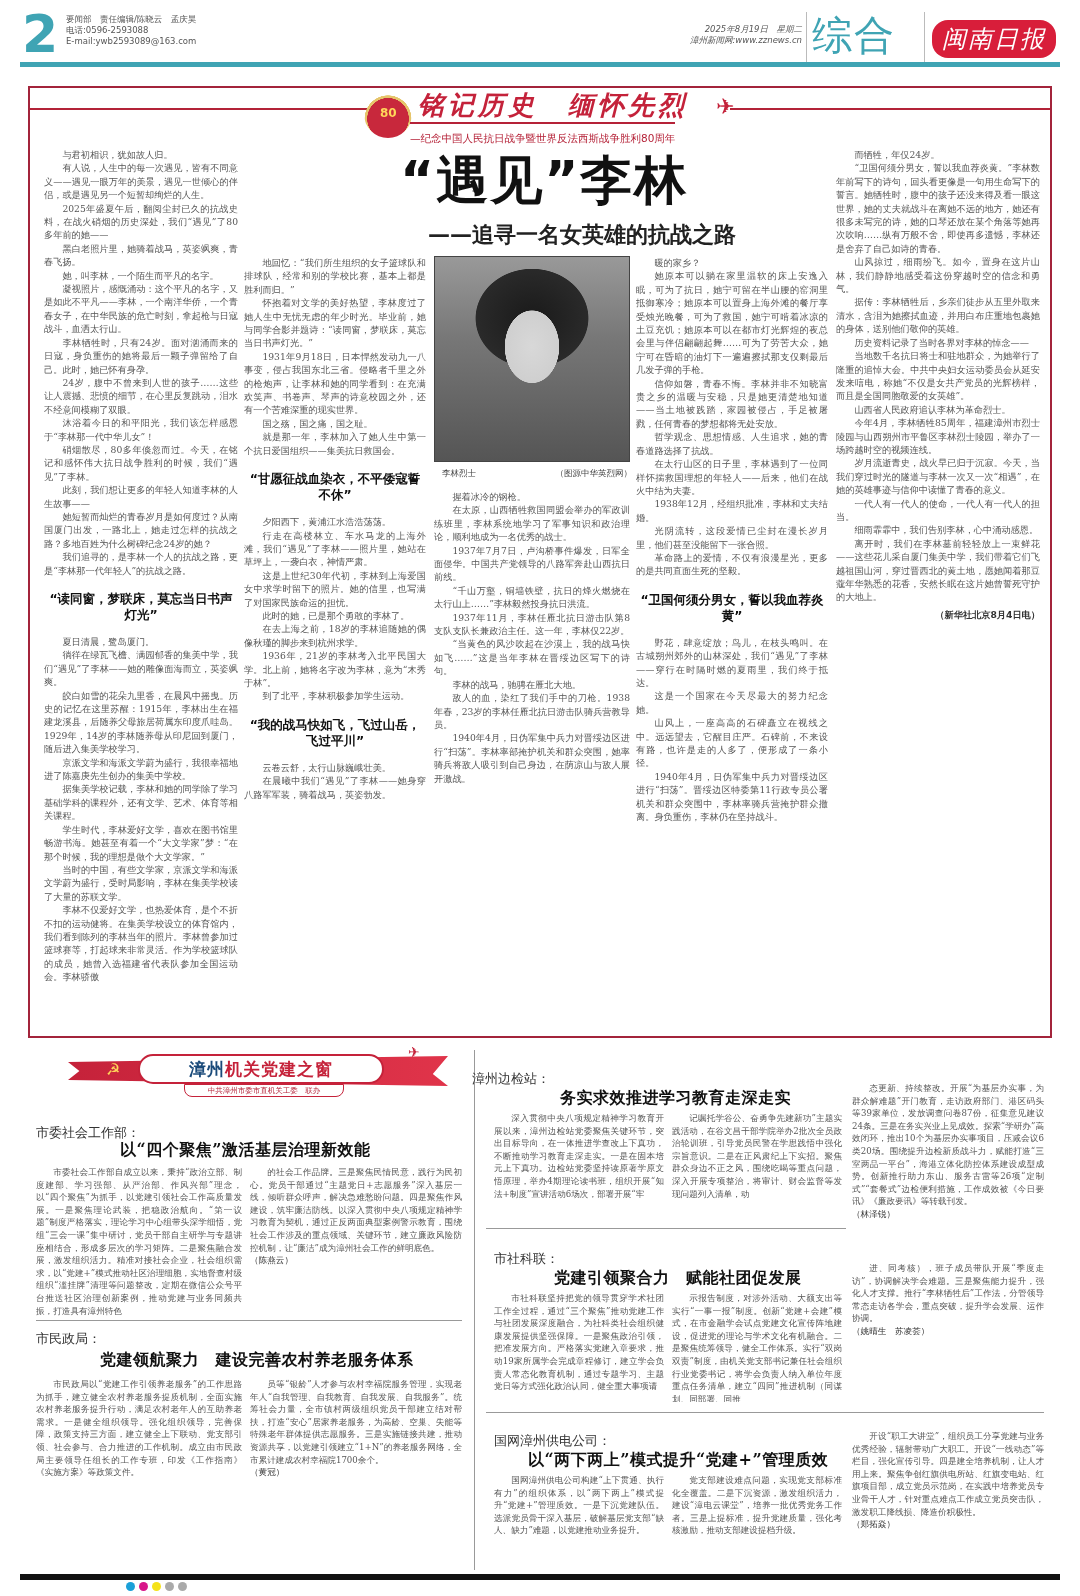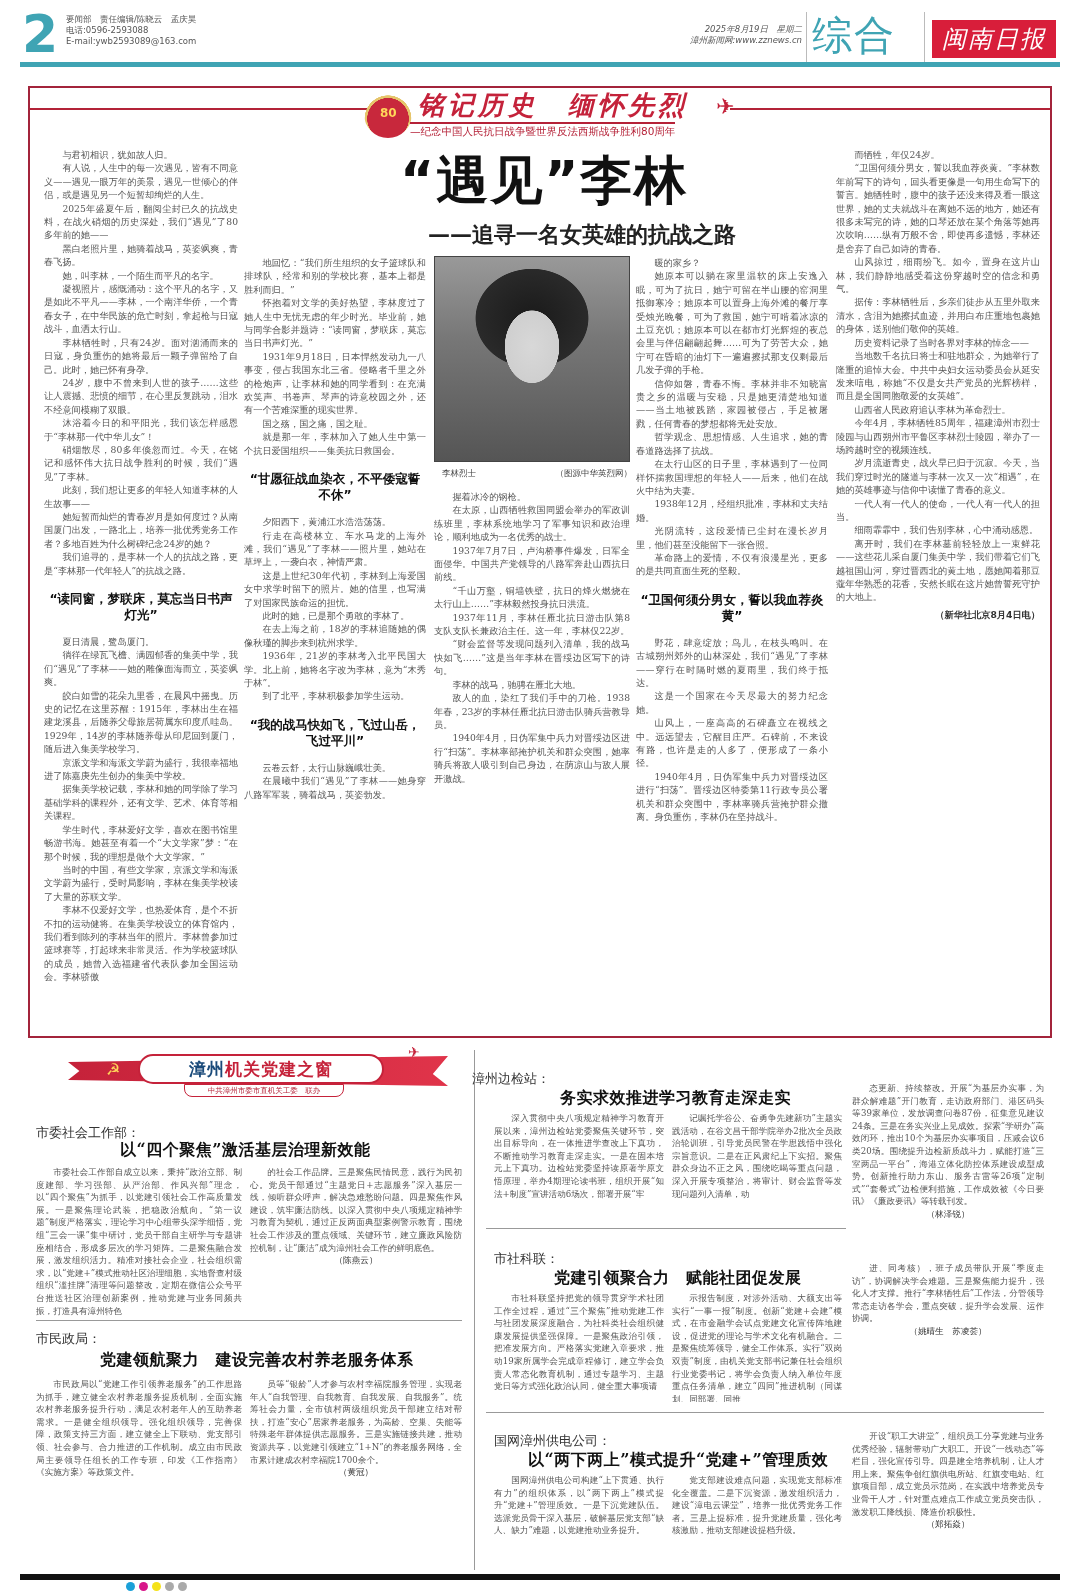--- a/index.html
+++ b/index.html
@@ -6,31 +6,31 @@
   html, body { width: 1080px; height: 1596px; background: #fff; overflow: hidden; }
   body { font-family: "DejaVu Serif", "Liberation Serif", serif; color: #333; position: relative; }
 
   
   .masthead { position: absolute; left: 20px; top: 0; width: 1040px; height: 66px; }
   .page-num { position: absolute; left: 2px; top: 6px; font-family: "DejaVu Sans", sans-serif; font-size: 52px; font-weight: bold; color: #3fa4b4; line-height: 56px; }
   .editor-info { position: absolute; left: 46px; top: 14px; font-family: "DejaVu Sans", sans-serif; font-size: 8.5px; color: #555; line-height: 11px; }
   .date-info { position: absolute; left: 660px; top: 24px; font-family: "DejaVu Sans", sans-serif; font-size: 8.5px; color: #555; line-height: 11px; text-align: right; width: 122px; font-style: italic; }
   .vsep { position: absolute; top: 12px; width: 1px; height: 50px; background: #bbb; }
   .section-name { position: absolute; left: 792px; top: 12px; font-family: "DejaVu Sans", sans-serif; font-size: 40px; color: #3fa4b4; letter-spacing: 2px; line-height: 46px; }
-  .paper-logo { position: absolute; left: 912px; top: 20px; width: 124px; height: 38px; background: #d81e3a; color: #fff; font-family: "DejaVu Serif", serif; font-size: 24px; font-style: italic; display: flex; align-items: center; justify-content: center; letter-spacing: 2px; }
+  .paper-logo { position: absolute; left: 912px; top: 20px; width: 124px; height: 38px; background: #d81e3a; color: #fff; font-family: "DejaVu Serif", serif; font-size: 24px; font-style: italic; display: flex; align-items: center; justify-content: center; letter-spacing: 2px; border-radius: 16px; }
   .topbar { position: absolute; left: 20px; top: 62px; width: 1040px; height: 5px; background: #3fa4b4; }
 
   
   .feature { position: absolute; left: 28px; top: 86px; width: 1024px; height: 952px; border: 2px solid #a3243b; }
   .banner { position: absolute; left: 0; top: 0; width: 1020px; height: 56px; text-align: center; }
   .banner-line { position: absolute; top: 20px; height: 2px; background: #b32338; }
   .banner-emblem { position: absolute; left: 334px; top: 2px; width: 48px; height: 48px; border-radius: 50%; background: radial-gradient(circle at 50% 60%, #c8283c 55%, #e6c56b 56%, #e6c56b 62%, transparent 63%); }
   .banner-emblem span { position: absolute; left: 16px; top: 16px; color: #ffd75a; font-family: "DejaVu Sans", sans-serif; font-size: 12px; font-weight: bold; }
   .banner-title { position: absolute; left: 388px; top: 0; font-family: "DejaVu Serif", serif; font-style: italic; font-weight: bold; font-size: 26px; color: #c4223a; letter-spacing: 4px; }
-  .banner-sub { position: absolute; left: 380px; top: 34px; font-family: "DejaVu Sans", sans-serif; font-size: 10.5px; color: #b52238; border-top: 2px solid #b52238; padding-top: 1px; }
+  .banner-sub { position: absolute; left: 380px; top: 34px; font-family: "DejaVu Sans", sans-serif; font-size: 10.5px; color: #b52238; border-top: 2px solid #b52238; padding-top: 8px; }
   .banner-bird { position: absolute; left: 686px; top: 6px; color: #c4223a; font-size: 22px; }
 
   .headline { position: absolute; left: 370px; top: 58px; font-family: "DejaVu Sans", sans-serif; font-weight: bold; font-size: 52px; color: #111; letter-spacing: 2px; }
   .subhead { position: absolute; left: 398px; top: 132px; font-family: "DejaVu Sans", sans-serif; font-size: 22px; color: #222; }
 
   .col { position: absolute; font-size: 9.2px; line-height: 13.4px; color: #555; text-align: justify; overflow: hidden; }
   .col p { text-indent: 2em; }
   .col h3 { font-family: "DejaVu Sans", sans-serif; font-weight: bold; color: #111; font-size: 12.5px; line-height: 16px; text-align: center; margin: 14px 0 12px; text-indent: 0; }
   .col .source { text-align: right; font-family: "DejaVu Sans", sans-serif; font-weight: bold; color: #333; text-indent: 0; margin-top: 4px; }
 
@@ -47,21 +47,21 @@
   .pb-pill .dark { color: #1a4a7a; }
   .pb-pill .red { color: #c5223a; }
   .pb-hammer { position: absolute; left: 38px; top: 10px; color: #ffd75a; font-size: 16px; }
   .pb-sub { position: absolute; left: 116px; top: 34px; width: 160px; height: 13px; background: #fff; border: 1px solid #c5223a; border-radius: 0 0 8px 8px; font-size: 7.5px; color: #b52238; text-align: center; line-height: 11px; }
   .pb-bird { position: absolute; left: 340px; top: -6px; color: #c5223a; font-size: 14px; }
 
   .news-org { position: absolute; font-size: 13px; color: #333; font-family: "DejaVu Serif", serif; }
   .news-title { position: absolute; font-size: 16px; font-weight: bold; color: #111; font-family: "DejaVu Serif", serif; letter-spacing: 0.5px; }
   .ncol { position: absolute; font-size: 8.6px; line-height: 12.6px; color: #555; text-align: justify; overflow: hidden; }
   .ncol p { text-indent: 2em; }
-  .ncol .byline { text-align: center; color: #333; text-indent: 0; }
+  .ncol .byline { text-align: left; color: #333; text-indent: 0; }
 
   .vdiv { position: absolute; width: 1px; background: #999; }
   .hdiv { position: absolute; height: 1px; background: #999; }
 
   .footer-bar { position: absolute; left: 20px; top: 1574px; width: 1040px; height: 6px; background: #111; }
   .reg-dots { position: absolute; left: 126px; top: 1582px; display: flex; gap: 4px; }
   .reg-dots span { width: 9px; height: 9px; border-radius: 50%; display: block; }
 </style>
 </head>
 <body>
@@ -111,21 +111,21 @@
       <p>有人说，人生中的每一次遇见，皆有不同意义——遇见一眼万年的美景，遇见一世倾心的伴侣，或是遇见另一个短暂却绚烂的人生。</p>
       <p>2025年盛夏午后，翻阅尘封已久的抗战史料，在战火硝烟的历史深处，我们“遇见”了80多年前的她——</p>
       <p>黑白老照片里，她骑着战马，英姿飒爽，青春飞扬。</p>
       <p>她，叫李林，一个陌生而平凡的名字。</p>
       <p>凝视照片，感慨涌动：这个平凡的名字，又是如此不平凡——李林，一个南洋华侨，一个青春女子，在中华民族的危亡时刻，拿起枪与日寇战斗，血洒太行山。</p>
       <p>李林牺牲时，只有24岁。面对汹涌而来的日寇，身负重伤的她将最后一颗子弹留给了自己。此时，她已怀有身孕。</p>
       <p>24岁，腹中不曾来到人世的孩子……这些让人震撼、悲愤的细节，在心里反复跳动，泪水不经意间模糊了双眼。</p>
       <p>沐浴着今日的和平阳光，我们该怎样感恩于“李林那一代中华儿女”！</p>
       <p>硝烟散尽，80多年倏忽而过。今天，在铭记和感怀伟大抗日战争胜利的时候，我们“遇见”了李林。</p>
       <p>此刻，我们想让更多的年轻人知道李林的人生故事——</p>
-      <p>她短暂而灿烂的青春岁月是如何度过？从南国厦门出发，一路北上，培养一批优秀党务工作者？多地百姓为什么树碑纪念24岁的她？</p>
+      <p>她短暂而灿烂的青春岁月是如何度过？从南国厦门出发，一路北上，她走过怎样的抗战之路？多地百姓为什么树碑纪念24岁的她？</p>
       <p>我们追寻的，是李林一个人的抗战之路，更是“李林那一代年轻人”的抗战之路。</p>
     </div>
     <h3>“读同窗，梦联床，莫忘当日书声灯光”</h3>
     <div>
       <p>夏日清晨，鹭岛厦门。</p>
       <p>徜徉在绿瓦飞檐、满园郁香的集美中学，我们“遇见”了李林——她的雕像面海而立，英姿飒爽。</p>
       <p>皎白如雪的花朵九里香，在晨风中摇曳。历史的记忆在这里苏醒：1915年，李林出生在福建龙溪县，后随养父母旅居荷属东印度爪哇岛。1929年，14岁的李林随养母从印尼回到厦门，随后进入集美学校学习。</p>
       <p>京派文学和海派文学蔚为盛行，我很幸福地进了陈嘉庚先生创办的集美中学校。</p>
       <p>据集美学校记载，李林和她的同学除了学习基础学科的课程外，还有文学、艺术、体育等相关课程。</p>
       <p>学生时代，李林爱好文学，喜欢在图书馆里畅游书海。她甚至有着一个“大文学家”梦：“在那个时候，我的理想是做个大文学家。”</p>
@@ -152,21 +152,21 @@
     <p>云卷云舒，太行山脉巍峨壮美。</p>
     <p>在晨曦中我们“遇见”了李林——她身穿八路军军装，骑着战马，英姿勃发。</p>
   </div>
 
   <div class="col" style="left:404px;top:402px;width:196px;height:544px">
     <p>握着冰冷的钢枪。</p>
     <p>在太原，山西牺牲救国同盟会举办的军政训练班里，李林系统地学习了军事知识和政治理论，顺利地成为一名优秀的战士。</p>
     <p>1937年7月7日，卢沟桥事件爆发，日军全面侵华。中国共产党领导的八路军奔赴山西抗日前线。</p>
     <p>“千山万壑，铜墙铁壁，抗日的烽火燃烧在太行山上……”李林毅然投身抗日洪流。</p>
     <p>1937年11月，李林任雁北抗日游击队第8支队支队长兼政治主任。这一年，李林仅22岁。</p>
-    <p>“财会监督等发现问题列入清单，我的战马快如飞……”这是当年李林在晋绥边区写下的诗句。</p>
+    <p>“当黄色的风沙吹起在沙漠上，我的战马快如飞……”这是当年李林在晋绥边区写下的诗句。</p>
     <p>李林的战马，驰骋在雁北大地。</p>
     <p>敌人的血，染红了我们手中的刀枪。1938年春，23岁的李林任雁北抗日游击队骑兵营教导员。</p>
     <p>1940年4月，日伪军集中兵力对晋绥边区进行“扫荡”。李林率部掩护机关和群众突围，她率骑兵将敌人吸引到自己身边，在荫凉山与敌人展开激战。</p>
   </div>
 
   <div class="col" style="left:606px;top:168px;width:192px;height:778px">
     <p>暖的家乡？</p>
     <p>她原本可以躺在家里温软的床上安逸入眠，可为了抗日，她宁可留在半山腰的窑洞里抵御寒冷；她原本可以置身上海外滩的餐厅享受烛光晚餐，可为了救国，她宁可啃着冰凉的土豆充饥；她原本可以在都市灯光辉煌的夜总会里与伴侣翩翩起舞……可为了劳苦大众，她宁可在昏暗的油灯下一遍遍擦拭那支仅剩最后几发子弹的手枪。</p>
     <p>信仰如磐，青春不悔。李林并非不知晓富贵之乡的温暖与安稳，只是她更清楚地知道——当土地被践踏，家园被侵占，手足被屠戮，任何青春的梦想都将无处安放。</p>
     <p>哲学观念、思想情感、人生追求，她的青春道路选择了抗战。</p>

